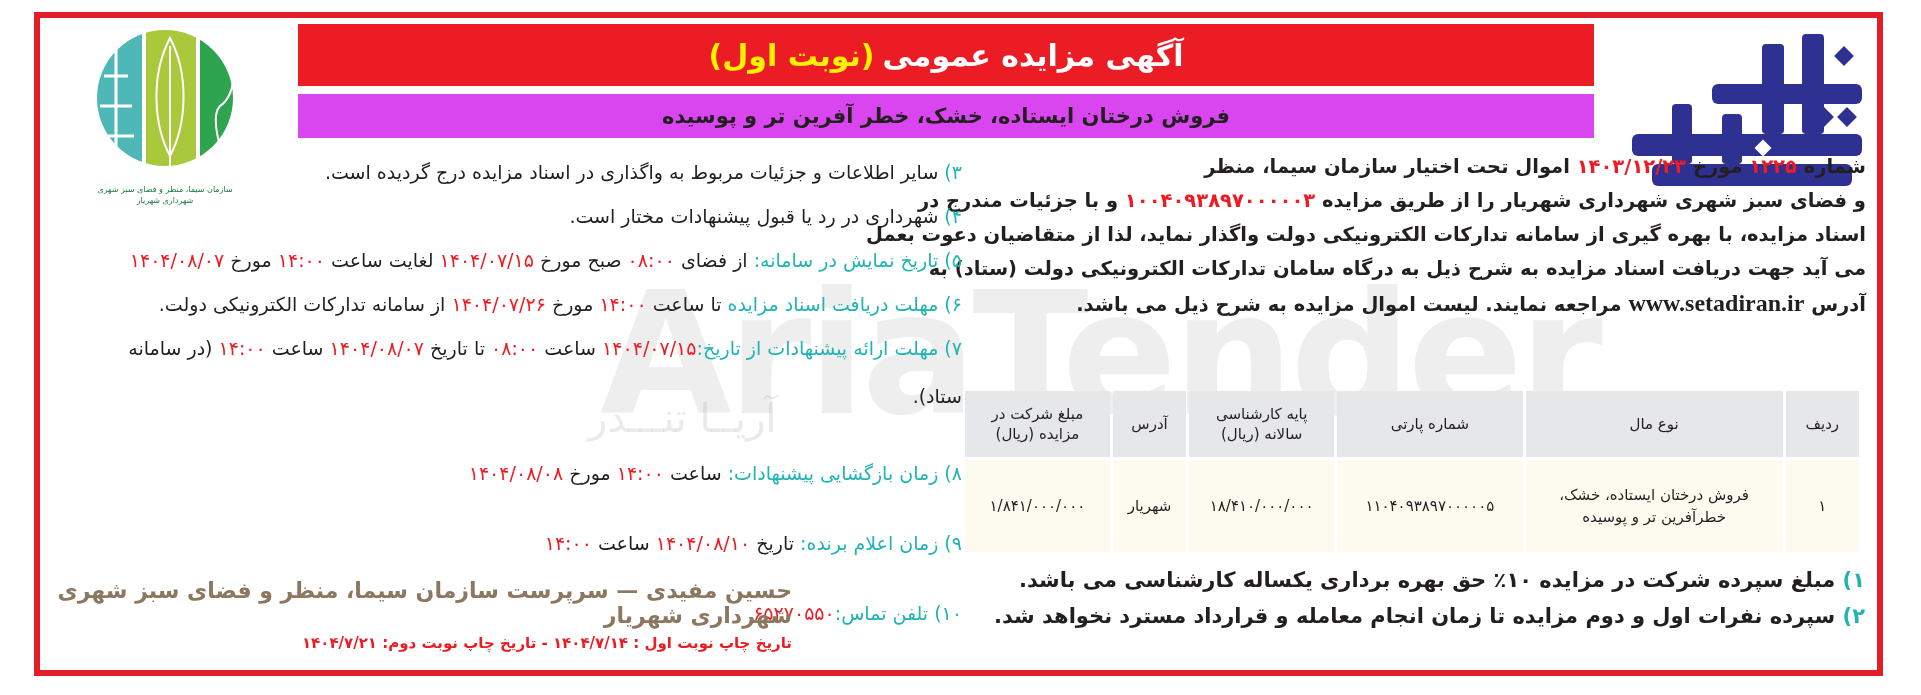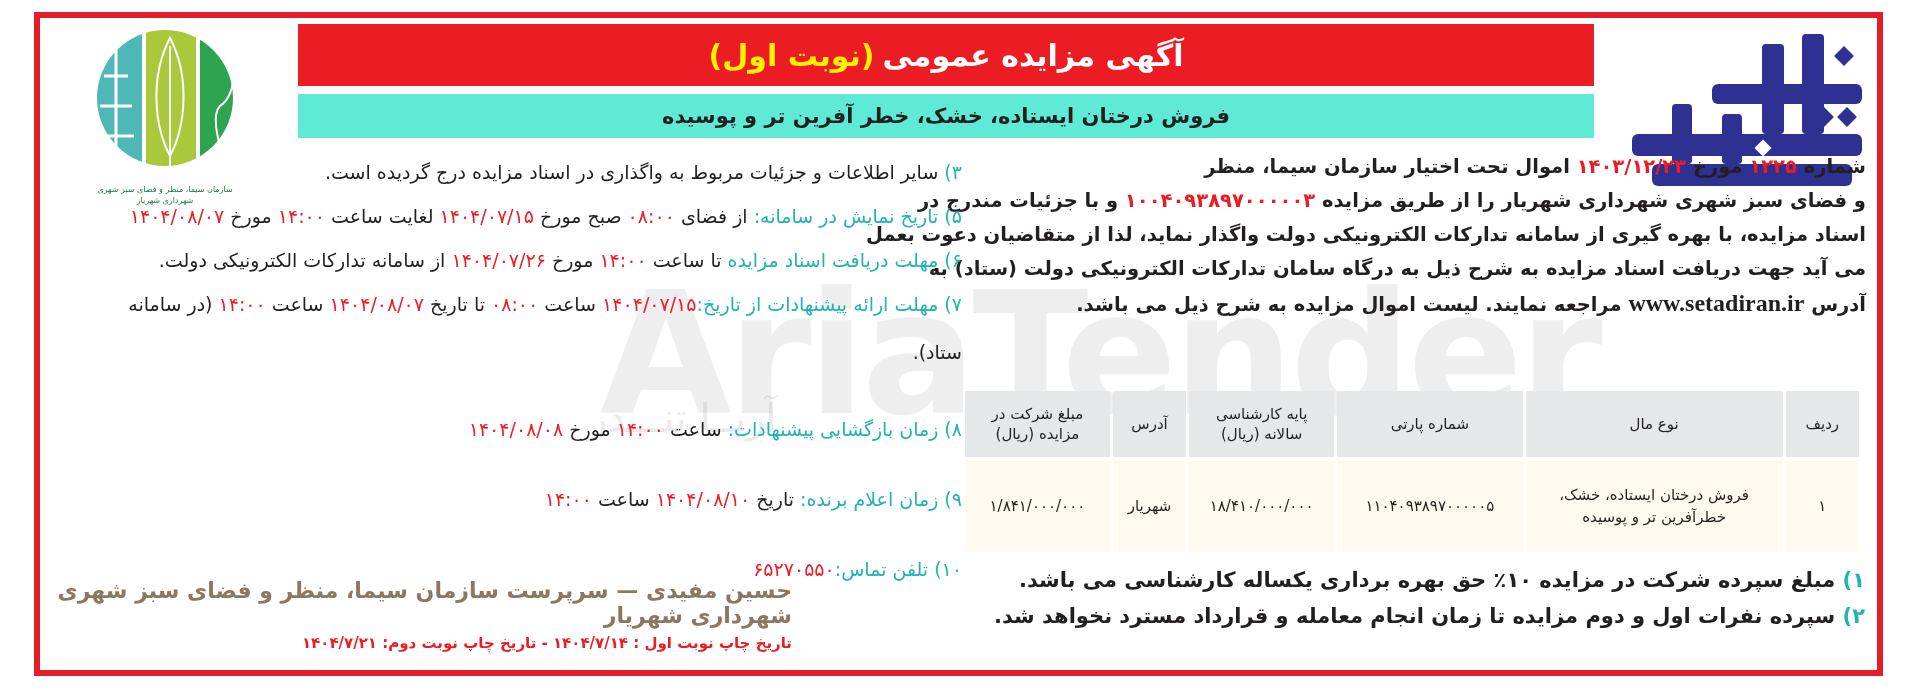--- a/index.html
+++ b/index.html
@@ -1,21 +1,21 @@
 <!DOCTYPE html>
 <html><head>
 <meta charset="utf-8">
 <style>
   html, body { margin:0; padding:0; background:#ffffff; }
   body { width:1921px; height:695px; position:relative; overflow:hidden; font-family:"DejaVu Sans", sans-serif; color:#231f20; }
   .frame { position:absolute; left:34px; top:12px; width:1849px; height:664px; border:6px solid #e31e26; box-sizing:border-box; background:#fff; }
   .title-bar { position:absolute; left:298px; top:24px; width:1296px; height:62px; background:#ec1c24; display:flex; align-items:center; justify-content:center; direction:rtl; }
   .title-bar .t1 { color:#fff; font-weight:bold; font-size:30px; }
   .title-bar .t2 { color:#fff200; font-weight:bold; font-size:30px; margin-right:8px; }
-  .subtitle-bar { position:absolute; left:298px; top:94px; width:1296px; height:44px; background:#5eead4; display:flex; align-items:center; justify-content:center; direction:rtl; font-weight:bold; font-size:21px; }
+  .subtitle-bar { position:absolute; left:298px; top:94px; width:1296px; height:44px; background:#d946ef; display:flex; align-items:center; justify-content:center; direction:rtl; font-weight:bold; font-size:21px; }
   .logo-right { position:absolute; left:1612px; top:24px; width:262px; height:190px; }
   .logo-left { position:absolute; left:70px; top:26px; width:190px; height:190px; }
   .logo-left-caption { position:absolute; left:80px; top:184px; width:170px; text-align:center; font-size:8px; color:#1a7a3e; direction:rtl; line-height:11px; }
   .intro { position:absolute; left:966px; top:150px; width:900px; direction:rtl; text-align:justify; font-size:19.5px; font-weight:bold; line-height:34px; }
   .intro .line { display:block; white-space:nowrap; }
   .red { color:#ed1c24; }
   .teal { color:#1fb3b4; }
   .url { font-family:"Liberation Serif", serif; font-weight:bold; font-size:24px;margin-top:21px; }
   table.items { position:absolute; left:962px; top:388px; width:900px; border-collapse:separate; border-spacing:3px; direction:rtl; font-size:15px; }
   table.items th { background:#e6e7e8; font-weight:normal; height:66px; text-align:center; padding:0 6px; line-height:20px; }
@@ -115,20 +115,21 @@
   </tbody>
 </table>
 
 <div class="notes">
   <div><span class="teal">۱)</span><span> مبلغ سپرده شرکت در مزایده ۱۰٪ حق بهره برداری یکساله کارشناسی می باشد.</span></div>
   <div><span class="teal">۲)</span><span> سپرده نفرات اول و دوم مزایده تا زمان انجام معامله و قرارداد مسترد نخواهد شد.</span></div>
 </div>
 
 <div class="conds">
   <span class="row"><span class="teal">۳)</span><span> سایر اطلاعات و جزئیات مربوط به واگذاری در اسناد مزایده درج گردیده است.</span></span>
+  <span class="row"><span class="teal">۴)</span><span> شهرداری در رد یا قبول پیشنهادات مختار است.</span></span>
   <span class="row"><span class="teal">۵) تاریخ نمایش در سامانه:</span><span> از فضای </span><span class="red">۰۸:۰۰</span><span> صبح مورخ </span><span class="red">۱۴۰۴/۰۷/۱۵</span><span> لغایت ساعت </span><span class="red">۱۴:۰۰</span><span> مورخ </span><span class="red">۱۴۰۴/۰۸/۰۷</span></span>
   <span class="row"><span class="teal">۶) مهلت دریافت اسناد مزایده</span><span> تا ساعت </span><span class="red">۱۴:۰۰</span><span> مورخ </span><span class="red">۱۴۰۴/۰۷/۲۶</span><span> از سامانه تدارکات الکترونیکی دولت.</span></span>
   <span class="row"><span class="teal">۷) مهلت ارائه پیشنهادات از تاریخ:</span><span class="red">۱۴۰۴/۰۷/۱۵</span><span> ساعت </span><span class="red">۰۸:۰۰</span><span> تا تاریخ </span><span class="red">۱۴۰۴/۰۸/۰۷</span><span> ساعت </span><span class="red">۱۴:۰۰</span><span> (در سامانه</span></span>
   <span class="row" style="margin-top:4px">ستاد).</span>
   <span class="row tight"><span class="teal">۸) زمان بازگشایی پیشنهادات:</span><span> ساعت </span><span class="red">۱۴:۰۰</span><span> مورخ </span><span class="red">۱۴۰۴/۰۸/۰۸</span></span>
   <span class="row tight"><span class="teal">۹) زمان اعلام برنده:</span><span> تاریخ </span><span class="red">۱۴۰۴/۰۸/۱۰</span><span> ساعت </span><span class="red">۱۴:۰۰</span></span>
   <span class="row tight"><span class="teal">۱۰) تلفن تماس:</span><span class="red">۶۵۲۷۰۵۵۰</span></span>
 </div>
 
 <div class="sign">

